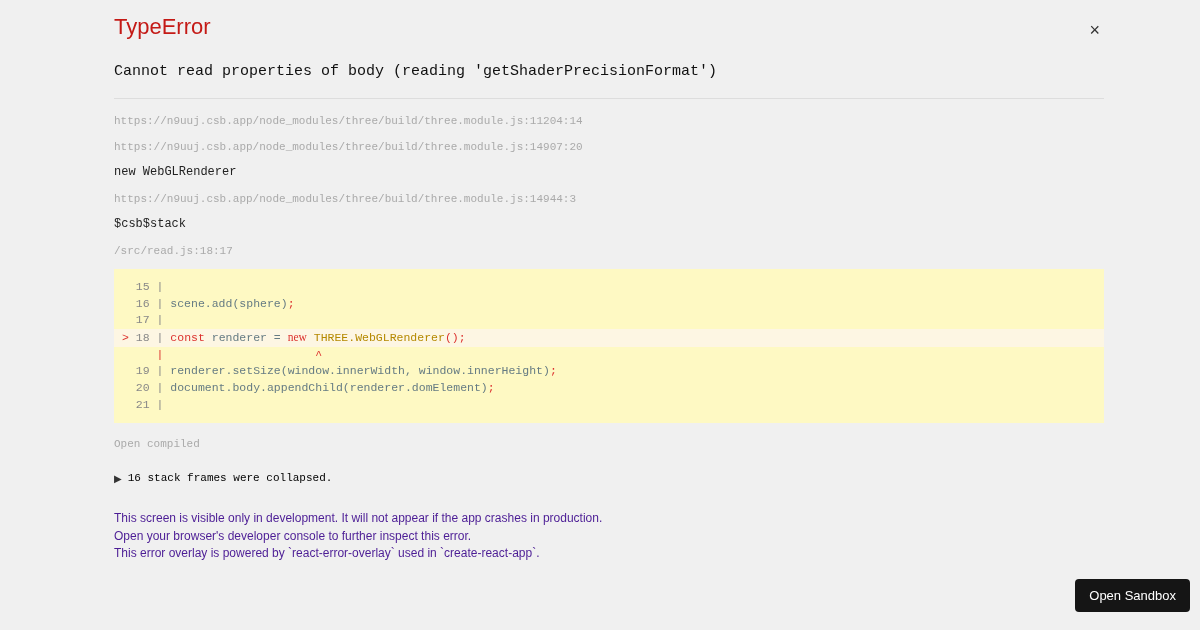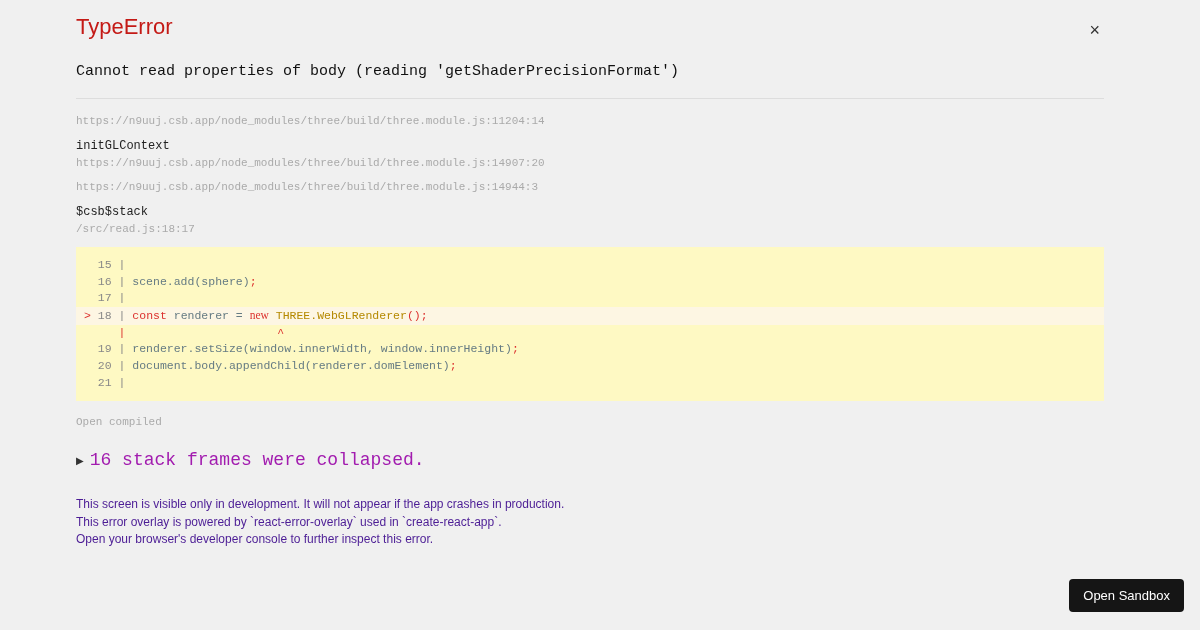--- a/index.html
+++ b/index.html
@@ -5,21 +5,21 @@
     * { margin: 0; padding: 0; box-sizing: border-box; }
     body {
       background: #f0f0f0;
       font-family: -apple-system, BlinkMacSystemFont, "Segoe UI", Helvetica, Arial, sans-serif;
       width: 1200px;
       height: 630px;
       overflow: hidden;
       position: relative;
     }
     .container {
-      padding: 14px 96px 0 76px;
+      padding: 14px 96px 0 114px;
     }
     .header-row {
       display: flex;
       justify-content: space-between;
       align-items: flex-start;
     }
     .error-type {
       color: #c41a16;
       font-size: 22px;
       font-weight: 400;
@@ -52,21 +52,21 @@
     }
     .frame-name {
       font-family: "SFMono-Regular", Consolas, "Liberation Mono", Menlo, monospace;
       font-size: 12px;
       color: #222;
     }
     .frame-location {
       font-family: "SFMono-Regular", Consolas, "Liberation Mono", Menlo, monospace;
       font-size: 11px;
       color: #aaa;
-      margin-top: 4px;
+      margin-top: 14px;
     }
     .code-block {
       background: #fef9c3;
       padding: 10px 0;
       margin-top: 8px;
       margin-bottom: 10px;
       font-family: "SFMono-Regular", Consolas, "Liberation Mono", Menlo, monospace;
       font-size: 11.5px;
       line-height: 1.45;
       white-space: pre;
@@ -100,32 +100,32 @@
       gap: 6px;
       cursor: pointer;
       margin-bottom: 26px;
     }
     .disclosure-icon {
       font-size: 10px;
       color: #333;
     }
     .collapsed-text {
       font-family: "SFMono-Regular", Consolas, "Liberation Mono", Menlo, monospace;
-      font-size: 18px;
-      color: #a21caf;
+      font-size: 11px;
+      color: #000000;
     }
     .footer-note {
       font-size: 12px;
       color: #4c1d95;
       line-height: 1.45;
     }
     .open-sandbox {
       position: absolute;
       bottom: 18px;
-      right: 16px;
+      right: 10px;
       background: #151515;
       color: #fff;
       border: none;
       border-radius: 4px;
       padding: 9px 14px;
       font-size: 13px;
       font-family: -apple-system, BlinkMacSystemFont, "Segoe UI", Helvetica, Arial, sans-serif;
       cursor: pointer;
     }
   </style>
@@ -139,40 +139,40 @@
   </div>
 
   <div class="error-message">Cannot read properties of body (reading 'getShaderPrecisionFormat')</div>
 
   <hr class="divider">
 
   <div class="stack-frame">
     <div class="frame-location">https://n9uuj.csb.app/node_modules/three/build/three.module.js:11204:14</div>
   </div>
   <div class="stack-frame">
-    <div class="frame-name">initGLContext</div>
     <div class="frame-location">https://n9uuj.csb.app/node_modules/three/build/three.module.js:14907:20</div>
   </div>
   <div class="stack-frame">
+    <div class="frame-name">new WebGLRenderer</div>
     <div class="frame-location">https://n9uuj.csb.app/node_modules/three/build/three.module.js:14944:3</div>
   </div>
   <div class="stack-frame">
     <div class="frame-name">$csb$stack</div>
     <div class="frame-location">/src/read.js:18:17</div>
   </div>
 
   <div class="code-block"><div class="code-line"><span class="gutter">  15 | </span></div><div class="code-line"><span class="gutter">  16 | </span><span class="plain">scene.add(sphere)</span><span class="punct">;</span></div><div class="code-line"><span class="gutter">  17 | </span></div><div class="code-line highlight"><span class="marker">&gt; </span><span class="gutter">18 | </span><span class="const-kw">const</span><span class="plain"> renderer </span><span class="op">=</span><span class="plain"> </span><span class="new-kw">new</span><span class="plain"> </span><span class="class-name">THREE.WebGLRenderer</span><span class="punct">();</span></div><div class="code-line"><span class="marker">     |                      ^</span></div><div class="code-line"><span class="gutter">  19 | </span><span class="plain">renderer.setSize(window.innerWidth, window.innerHeight)</span><span class="punct">;</span></div><div class="code-line"><span class="gutter">  20 | </span><span class="plain">document.body.appendChild(renderer.domElement)</span><span class="punct">;</span></div><div class="code-line"><span class="gutter">  21 | </span></div></div>
 
   <span class="view-compiled">Open compiled</span>
 
   <div class="collapsed-row">
     <span class="disclosure-icon">▶</span>
     <span class="collapsed-text">16 stack frames were collapsed.</span>
   </div>
 
   <div class="footer-note">
     <div>This screen is visible only in development. It will not appear if the app crashes in production.</div>
+    <div>Open your browser's developer console to further inspect this error.</div>
     <div>This error overlay is powered by `react-error-overlay` used in `create-react-app`.</div>
-    <div>Open your browser's developer console to further inspect this error.</div>
   </div>
 </div>
 
 <button class="open-sandbox">Open Sandbox</button>
 
 </body></html>

